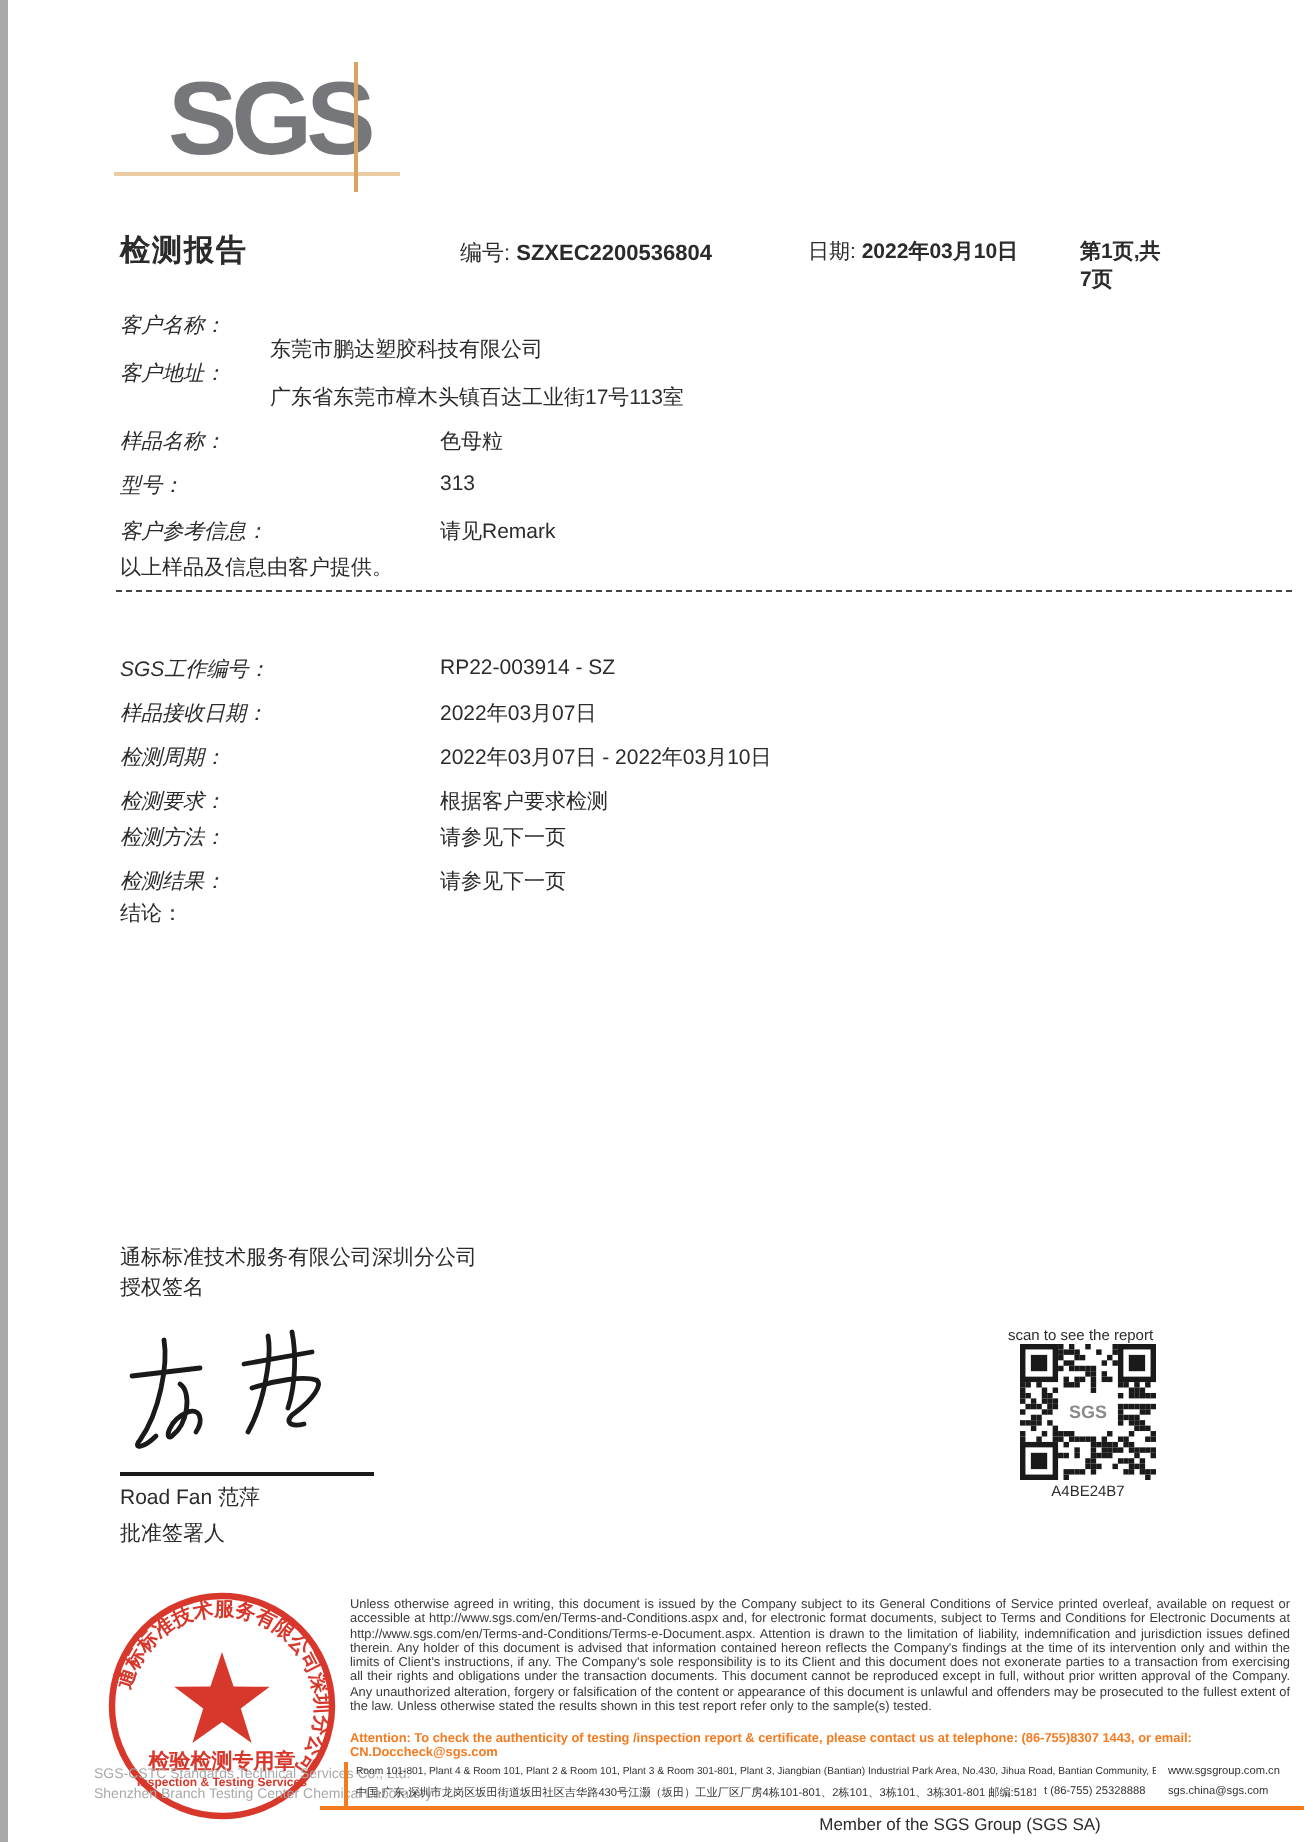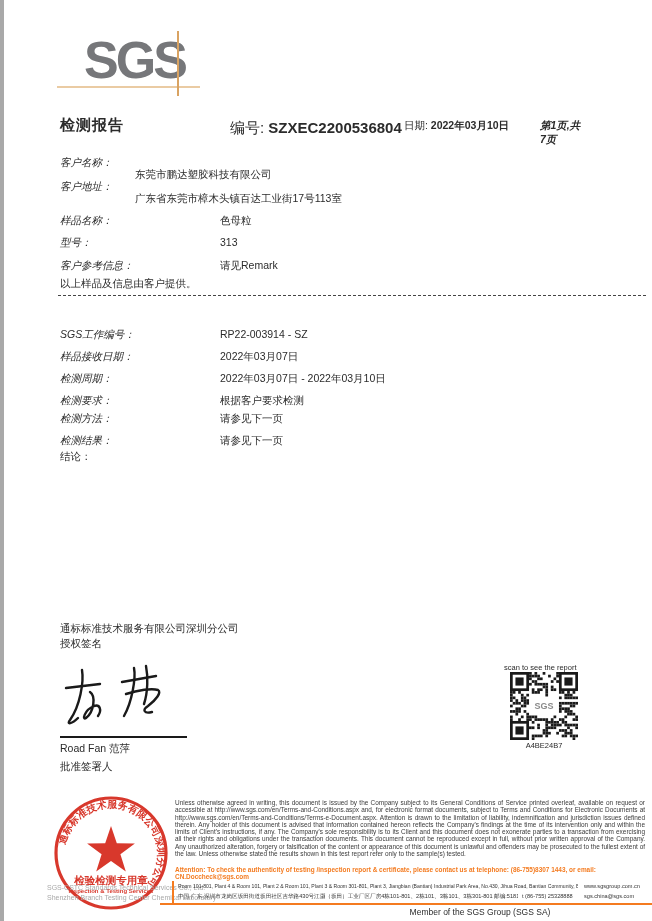--- a/index.html
+++ b/index.html
@@ -9,23 +9,23 @@
   .left-edge { position:absolute; left:0; top:0; width:4px; height:921px; background:#a9a9a9; }
 
   
   .logo { position:absolute; left:84px; top:34px; font-size:52px; font-weight:bold;
           letter-spacing:-3px; color:#76777A; font-stretch:condensed; line-height:1; }
   .logo-underline { position:absolute; left:57px; top:86px; width:143px; height:2px; background:#EACBA3; }
   .logo-vline { position:absolute; left:177px; top:31px; width:2px; height:65px; background:#D9A362; }
 
   .title-row { position:absolute; left:0; top:116px; width:586px; height:20px; }
   .report-title { position:absolute; left:60px; top:0; font-size:15px; font-weight:bold; letter-spacing:1px; }
-  .hdr-no   { position:absolute; left:230px; top:3px; font-size:15px; }
+  .hdr-no   { position:absolute; left:230px; top:3px; font-size:11px; }
   .hdr-date { position:absolute; left:404px; top:3px; font-size:10.5px; }
-  .hdr-page { position:absolute; left:540px; top:3px; font-size:10.5px;font-style:italic; }
+  .hdr-page { position:absolute; left:540px; top:3px; font-size:10.5px; }
   .b { font-weight:bold; }
 
   .row { position:absolute; left:0; width:652px; font-size:10.5px; }
   .lbl { position:absolute; left:60px; white-space:nowrap;font-style:italic; }
   .val { position:absolute; white-space:nowrap; }
   .v135 { left:135px;margin-top:12px; }
   .v220 { left:220px; }
 
   .note { position:absolute; left:60px; top:277px; font-size:10.5px; }
   .dash-sep { position:absolute; left:58px; top:295px; width:588px; border-top:1.5px dashed #444; }

